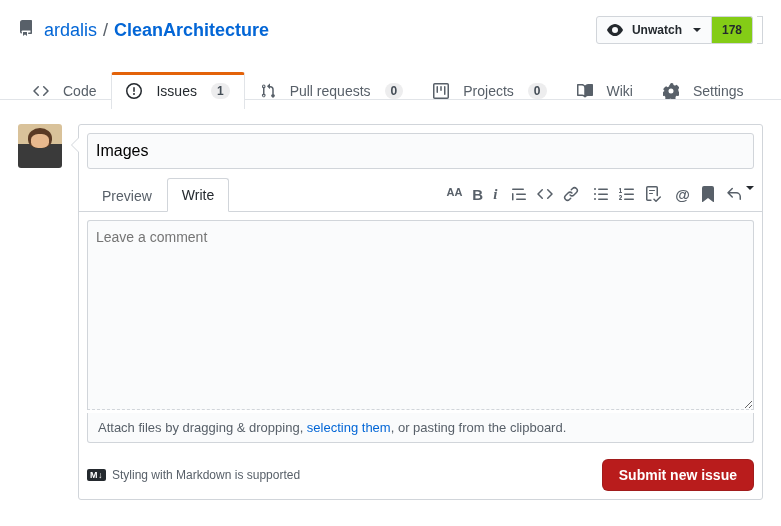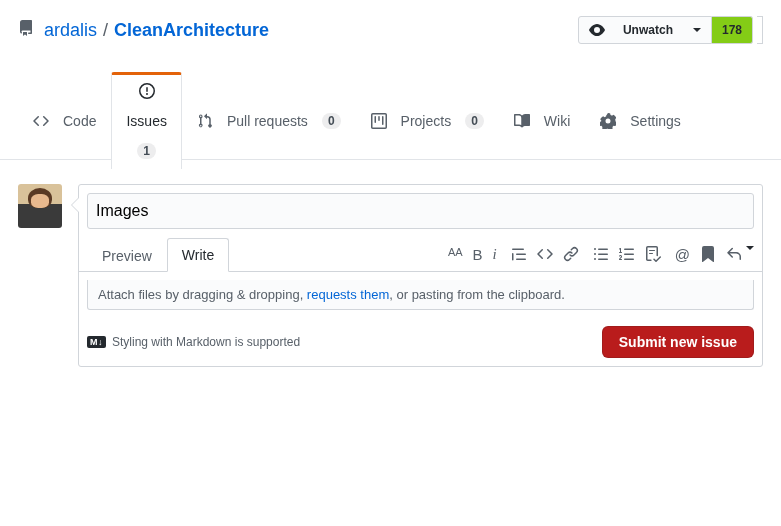--- a/index.html
+++ b/index.html
@@ -5,28 +5,28 @@
 * { box-sizing: border-box; margin: 0; padding: 0; }
 body { font-family: -apple-system, BlinkMacSystemFont, "Segoe UI", Helvetica, Arial, sans-serif; font-size: 14px; color: #24292e; background: #fff; width: 781px; }
 a { color: #0366d6; text-decoration: none; }
 
 .header { display: flex; align-items: center; justify-content: space-between; padding: 16px 18px 0; }
 .breadcrumb { display: flex; align-items: center; font-size: 18px; gap:4px;}
 .breadcrumb .sep { color: #586069; margin: 0 2px; }
 .breadcrumb .repo { font-weight: 600; }
 .repo-icon { margin-right: 6px; color: #586069; }
 .watch-group { display: flex; }
-.btn { background: #fafbfc; border: 1px solid #d1d5da; padding: 3px 10px; font-size: 12px; font-weight: 600; color: #24292e; display: inline-flex; align-items: center; gap: 18px; cursor: pointer; line-height: 20px; }
+.btn { background: #fafbfc; border: 1px solid #d1d5da; padding: 3px 10px; font-size: 12px; font-weight: 600; color: #24292e; display: inline-flex; align-items: center; gap: 9px; cursor: pointer; line-height: 20px; }
 .btn.left { border-radius: 3px 0 0 3px; }
 .count { border: 1px solid #d1d5da; border-left: none; padding: 3px 10px; font-size: 12px; font-weight: 600; background: #84cc16; border-radius: 0 3px 3px 0; line-height:20px; }
 .partial-right { border:1px solid #d1d5da; border-left:none; width:6px; height:28px; margin-left:4px; }
 
 .tabs { display: flex; border-bottom: 1px solid #e1e4e8; margin-top: 18px; padding: 0 18px; gap: 0; }
 .tab { display: flex; align-items: center; gap: 14px; padding: 10px 14px; color: #586069; border: 1px solid transparent; border-bottom: none; cursor: pointer; position: relative; top: 10px; }
-.tab.selected { border-color: #e36209 #e1e4e8 transparent; border-top-width: 3px; border-radius: 3px 3px 0 0; background: #fff; color: #24292e; padding-top: 8px; flex-direction: column; }
+.tab.selected { border-color: #e36209 #e1e4e8 transparent; border-top-width: 3px; border-radius: 3px 3px 0 0; background: #fff; color: #24292e; padding-top: 8px; }
 .tab .badge { background: rgba(27,31,35,0.08); border-radius: 20px; font-size: 12px; padding: 1px 6px; color:#444d56; font-weight:600;}
 .tab svg { fill: currentColor; }
 .tab.selected svg { fill: #24292e; }
 
 .content { display: flex; padding: 24px 18px; gap: 16px; align-items: flex-start; background:#fff;}
 .avatar { width: 44px; height: 44px; border-radius: 3px; background: linear-gradient(180deg,#d9c29a 0%, #d9c29a 45%, #3a3a3a 45%, #3a3a3a 100%); position: relative; overflow:hidden; flex-shrink:0;}
 .avatar::before { content:""; position:absolute; top:4px; left:10px; width:24px; height:20px; background:#5b3a24; border-radius:50% 50% 40% 40%; }
 .avatar::after { content:""; position:absolute; top:10px; left:13px; width:18px; height:14px; background:#e8b98e; border-radius:40%; }
 
 .form-box { flex: 1; border: 1px solid #d1d5da; border-radius: 3px; position: relative; }
@@ -35,21 +35,21 @@
 
 .title-input { width: calc(100% - 16px); margin: 8px; padding: 8px; border: 1px solid #d1d5da; border-radius: 3px; font-size: 16px; background:#fafbfc; }
 
 .comment-tabs { display: flex; align-items: center; border-bottom: 1px solid #d1d5da; padding: 0 8px; background:#fff;}
 .ctab { padding: 8px 14px; font-size: 14px; color: #586069; cursor: pointer; border: 1px solid transparent; border-bottom: none; position: relative; top: 1px; }
 .ctab.selected { border-color: #d1d5da; border-radius: 3px 3px 0 0; background: #fff; color: #24292e; border-bottom: 1px solid #fff;}
 
 .toolbar { margin-left: auto; display: flex; align-items: center; gap: 14px; color: #586069; }
 .toolbar .group { display: flex; gap: 10px; }
 .toolbar svg, .toolbar span.icon { width: 16px; height: 16px; cursor: pointer; fill: #586069; }
-.toolbar .txtbtn { cursor:pointer; font-weight:400; }
+.toolbar .txtbtn { cursor:pointer; font-weight:700; }
 
 .comment-body { padding: 8px; background: #fff; }
 textarea.body-input { width: 100%; min-height: 190px; padding: 8px; border: 1px solid #d1d5da; border-bottom: 1px dashed #d1d5da; border-radius: 3px 3px 0 0; background: #fafbfc; resize: vertical; font-family: inherit; font-size: 14px; }
 .attach-hint { border: 1px solid #d1d5da; border-top: none; border-radius: 0 0 3px 3px; padding: 7px 10px; font-size: 13px; color: #586069; background:#fafbfc;}
 .attach-hint a { color: #0366d6; }
 
 .form-footer { display: flex; align-items: center; justify-content: space-between; padding: 8px; }
 .md-hint { display: flex; align-items: center; gap: 6px; font-size: 12px; color: #586069; }
 .md-badge { background:#24292e; color:#fff; font-size:9px; font-weight:700; padding:1px 3px; border-radius:2px; letter-spacing:0.5px;}
 .submit-btn { background: #b91c1c; color: #fff; border: 1px solid rgba(27,31,35,0.15); padding: 7px 16px; font-size: 14px; font-weight: 600; border-radius: 6px; cursor: pointer; }
@@ -169,22 +169,23 @@
             </svg>
           <svg viewBox="0 0 16 16">
               <path d="M6.78 1.97a.75.75 0 010 1.06L3.81 6h6.44A4.75 4.75 0 0115 10.75v2.5a.75.75 0 01-1.5 0v-2.5a3.25 3.25 0 00-3.25-3.25H3.81l2.97 2.97a.75.75 0 11-1.06 1.06L1.47 7.28a.75.75 0 010-1.06l4.25-4.25a.75.75 0 011.06 0z"></path>
             </svg>
           <span class="caret" style="margin-left:-6px;"></span>
         </div>
       </div>
     </div>
 
     <div class="comment-body">
+      <textarea class="body-input" placeholder="Leave a comment" style=""></textarea>
       <div class="attach-hint">
-        <span>Attach files by dragging &amp; dropping, </span><a href="#">requests them</a><span>, or pasting from the clipboard.</span>
+        <span>Attach files by dragging &amp; dropping, </span><a href="#">selecting them</a><span>, or pasting from the clipboard.</span>
       </div>
     </div>
 
     <div class="form-footer">
       <div class="md-hint">
         <span class="md-badge">M↓</span>
         <span>Styling with Markdown is supported</span>
       </div>
       <button class="submit-btn">Submit new issue</button>
     </div>

